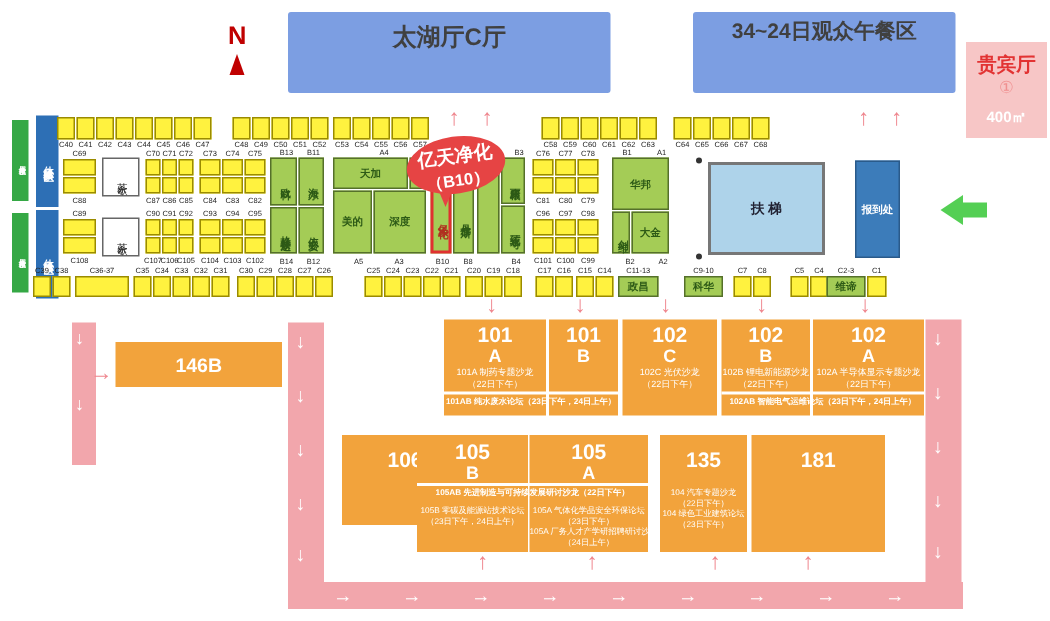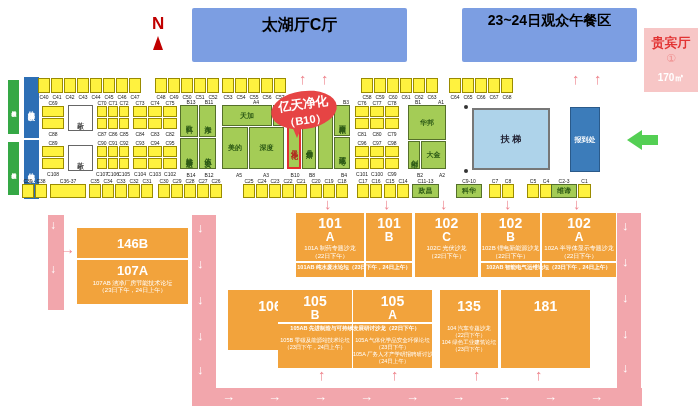--- a/index.html
+++ b/index.html
@@ -1,19 +1,19 @@
 <!DOCTYPE html>
 <html><head>
 <meta charset="utf-8">
 <style>
   html,body{margin:0;padding:0;background:#fff;}
   #plan{position:relative;width:700px;height:414px;background:#fff;overflow:hidden;
         font-family:"Liberation Sans","DejaVu Sans",sans-serif;}
   .abs{position:absolute;}
-  .hall{background:#7c9ee2;border-radius:2px;color:#000000;text-align:center;font-weight:bold;}
+  .hall{background:#7c9ee2;border-radius:2px;color:#404040;text-align:center;font-weight:bold;}
   .hall .l1{display:block;font-size:16px;margin-top:7px;}
   .hall .l2{display:block;font-size:14px;margin-top:4px;}
   .vstripg{background:#35a845;color:#fff;writing-mode:vertical-rl;text-orientation:upright;
            font-size:5px;text-align:center;line-height:11px;}
   .vstripb{background:#2d6fb5;color:#fff;writing-mode:vertical-rl;text-orientation:upright;
            font-size:7px;letter-spacing:1px;text-align:center;line-height:15px;font-weight:bold;}
   .tea{background:#fff;border:1px solid #666;writing-mode:vertical-rl;text-orientation:upright;
        font-size:7px;letter-spacing:2px;text-align:center;line-height:23px;color:#222;box-sizing:border-box;}
   .oval{background:#e64444;border-radius:50%;color:#fff;text-align:center;transform:rotate(-8deg);z-index:30;}
   .oval .n1{display:block;font-size:12.5px;font-weight:bold;margin-top:5px;}
@@ -44,27 +44,27 @@
 
 <div id="plan">
 
   <div class="abs ncomp" style="left:152px;top:14px;">N</div>
   <div class="abs ntri" style="left:153px;top:36px;"></div>
 
   <div class="abs hall" style="left:192px;top:8px;width:215px;height:54px;">
     <span class="l1">太湖厅C厅</span>
   </div>
   <div class="abs hall" style="left:462px;top:8px;width:175px;height:54px;">
-    <span class="l2">23~24日观众午餐区</span>
+    <span class="l2">34~24日观众午餐区</span>
   </div>
 
   <div class="abs vip" style="left:644px;top:28px;width:54px;height:64px;">
     <span class="t">贵宾厅</span>
     <span class="c">①</span>
-    <span class="a">170㎡</span>
+    <span class="a">400㎡</span>
   </div>
 
   <div class="abs vstripg" style="left:8px;top:80px;width:11px;height:54px;">技术合作单位展板</div>
   <div class="abs vstripb" style="left:24px;top:77px;width:15px;height:61px;">休息洽谈区</div>
   <div class="abs vstripg" style="left:8px;top:142px;width:11px;height:53px;">技术合作单位展板</div>
   <div class="abs vstripb" style="left:24px;top:140px;width:15px;height:59px;">休息洽谈区</div>
 
   <div class="abs tea" style="left:68px;top:105px;width:25px;height:26px;">茶歇</div>
   <div class="abs tea" style="left:68px;top:145px;width:25px;height:26px;">茶歇</div>
 
@@ -78,27 +78,20 @@
 
   <div class="abs oval" style="left:271px;top:91px;width:66px;height:38px;">
     <span class="n1">亿天净化</span>
     <span class="n2">（B10）</span>
   </div>
   <div class="abs otail" style="left:292px;top:126px;"></div>
 
   <div class="abs pink" style="left:48px;top:215px;width:16px;height:95px;"></div>
   <div class="abs blk107" style="left:77px;top:228px;width:111px;height:30px;">
     <div style="font-size:13px;font-weight:bold;padding-top:8px;">146B</div>
-  </div>
-  <div class="abs blk107" style="left:77px;top:260px;width:111px;height:44px;">
-    <div style="font-size:13px;font-weight:bold;padding-top:3px;">107A</div>
-    <div style="font-size:6px;line-height:7px;margin-top:2px;">
-      <span style="display:block;">107AB 洁净厂房节能技术论坛</span>
-      <span style="display:block;">（23日下午，24日上午）</span>
-    </div>
   </div>
 
   <div class="abs pink" style="left:192px;top:215px;width:24px;height:176px;"></div>
   <div class="abs pink" style="left:192px;top:388px;width:450px;height:18px;"></div>
   <div class="abs pink" style="left:617px;top:213px;width:24px;height:193px;"></div>
 
 <div style="position: absolute; left: 38px; top: 78px; width: 12px; height: 15px; background: rgb(255, 242, 63); border: 1px solid rgb(154, 139, 0); box-sizing: border-box;"></div>
     <div style="position: absolute; left: 34px; top: 94px; width: 20px; font-size: 5px; color: rgb(34, 34, 34); text-align: center; white-space: nowrap;">C40</div>
     <div style="position: absolute; left: 51px; top: 78px; width: 12px; height: 15px; background: rgb(255, 242, 63); border: 1px solid rgb(154, 139, 0); box-sizing: border-box;"></div>
     <div style="position: absolute; left: 47px; top: 94px; width: 20px; font-size: 5px; color: rgb(34, 34, 34); text-align: center; white-space: nowrap;">C41</div>

